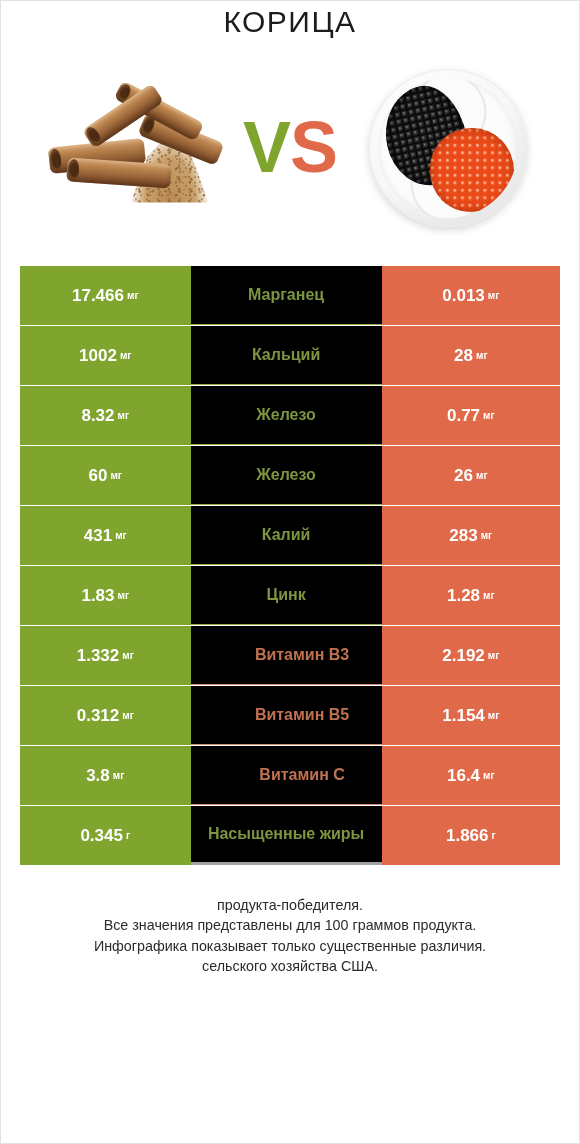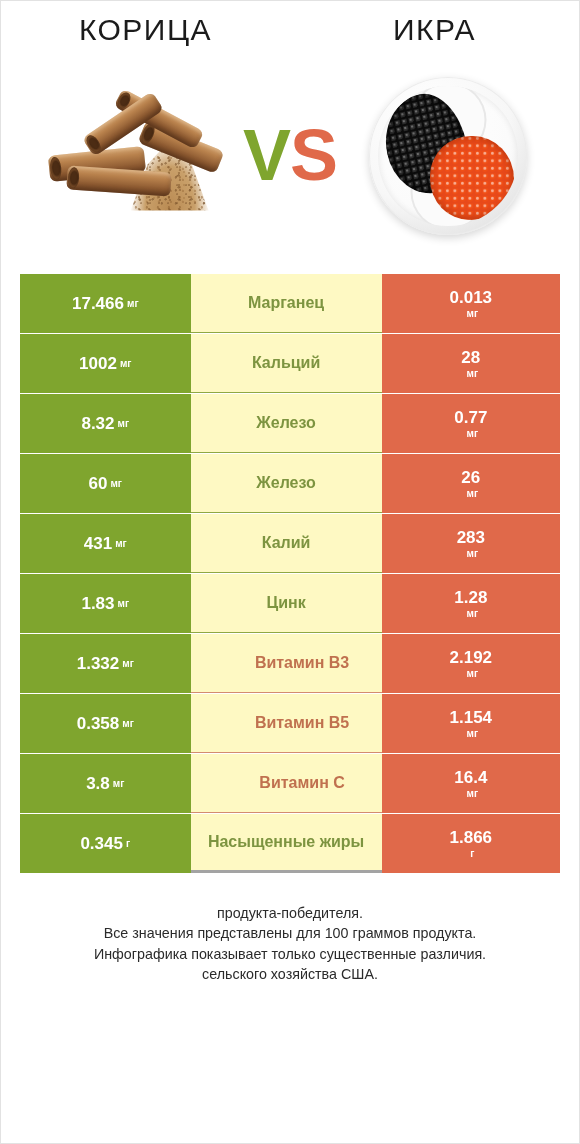--- a/index.html
+++ b/index.html
@@ -13,21 +13,21 @@
     position:relative;
     box-sizing:border-box;
     border:1px solid #e2e2e2;
   }
   #page{
     position:relative;width:578px;height:1142px;overflow:hidden;
   }
 
   
   .titles{
-    display:flex;width:100%;padding-top:12px;box-sizing:border-box;
+    display:flex;width:100%;padding-top:4px;box-sizing:border-box;
   }
   .title-cell{
     flex:1;text-align:center;
     font-size:30px;font-weight:400;letter-spacing:1.5px;
     color:#1b1b1b;line-height:1.1;
     font-family:"Liberation Sans","DejaVu Sans",sans-serif;
   }
 
   
   .hero{
@@ -151,27 +151,27 @@
   .cell{
     display:flex;align-items:center;justify-content:center;
     box-sizing:border-box;min-height:59px;padding:6px 4px;
     text-align:center;
   }
   .cell.left{
     width:174px;background:#7FA52E;color:#ffffff;
     font-size:17px;font-weight:700;text-align:center;
   }
   .cell.mid{
-    width:195px;background:#fef9c3;
+    width:195px;background:#000000;
     font-size:16px;font-weight:700;line-height:1.25;
     border-bottom:1px solid transparent;
   }
   .cell.right{
     width:182px;background:#E0694A;color:#ffffff;
-    font-size:17px;font-weight:700;flex-direction:column;
+    font-size:17px;font-weight:700;
   }
   .row .cell.mid{border-bottom:1px solid #8fa843;}
   .row:last-child .cell.mid{border-bottom:3px solid #a3a3a3;}
   .row.win-right .cell.mid{border-bottom-color:#d38c6f;}
   .mid-label.green{color:#7D9440;}
   .mid-label.orange{color:#C0714F;padding-left:32px;}
   .unit{font-size:10px;font-weight:700;margin-left:3px;}
 
   
   .footer{
@@ -181,21 +181,20 @@
   }
   .footer p{margin:0;}
 </style>
 </head>
 <body>
 
 <div id="page">
 
   <div class="titles">
     <div class="title-cell">КОРИЦА</div>
-    <div class="title-cell">ИКРА</div>
   </div>
 
   <div class="hero">
 
     <div class="hero-left">
       <div class="cinnamon">
         <div class="powder"></div>
         <div class="stick s3"></div>
         <div class="stick s4"></div>
         <div class="stick s5"></div>
@@ -306,21 +305,21 @@
         <div class="cell mid">
           <span class="mid-label orange">Витамин B3</span>
         </div>
         <div class="cell right">
           <span>2.192</span>
           <span class="unit">мг</span>
         </div>
       </div>
       <div class="row win-right">
         <div class="cell left">
-          <span>0.358</span>
+          <span>0.312</span>
           <span class="unit">мг</span>
         </div>
         <div class="cell mid">
           <span class="mid-label orange">Витамин B5</span>
         </div>
         <div class="cell right">
           <span>1.154</span>
           <span class="unit">мг</span>
         </div>
       </div>

